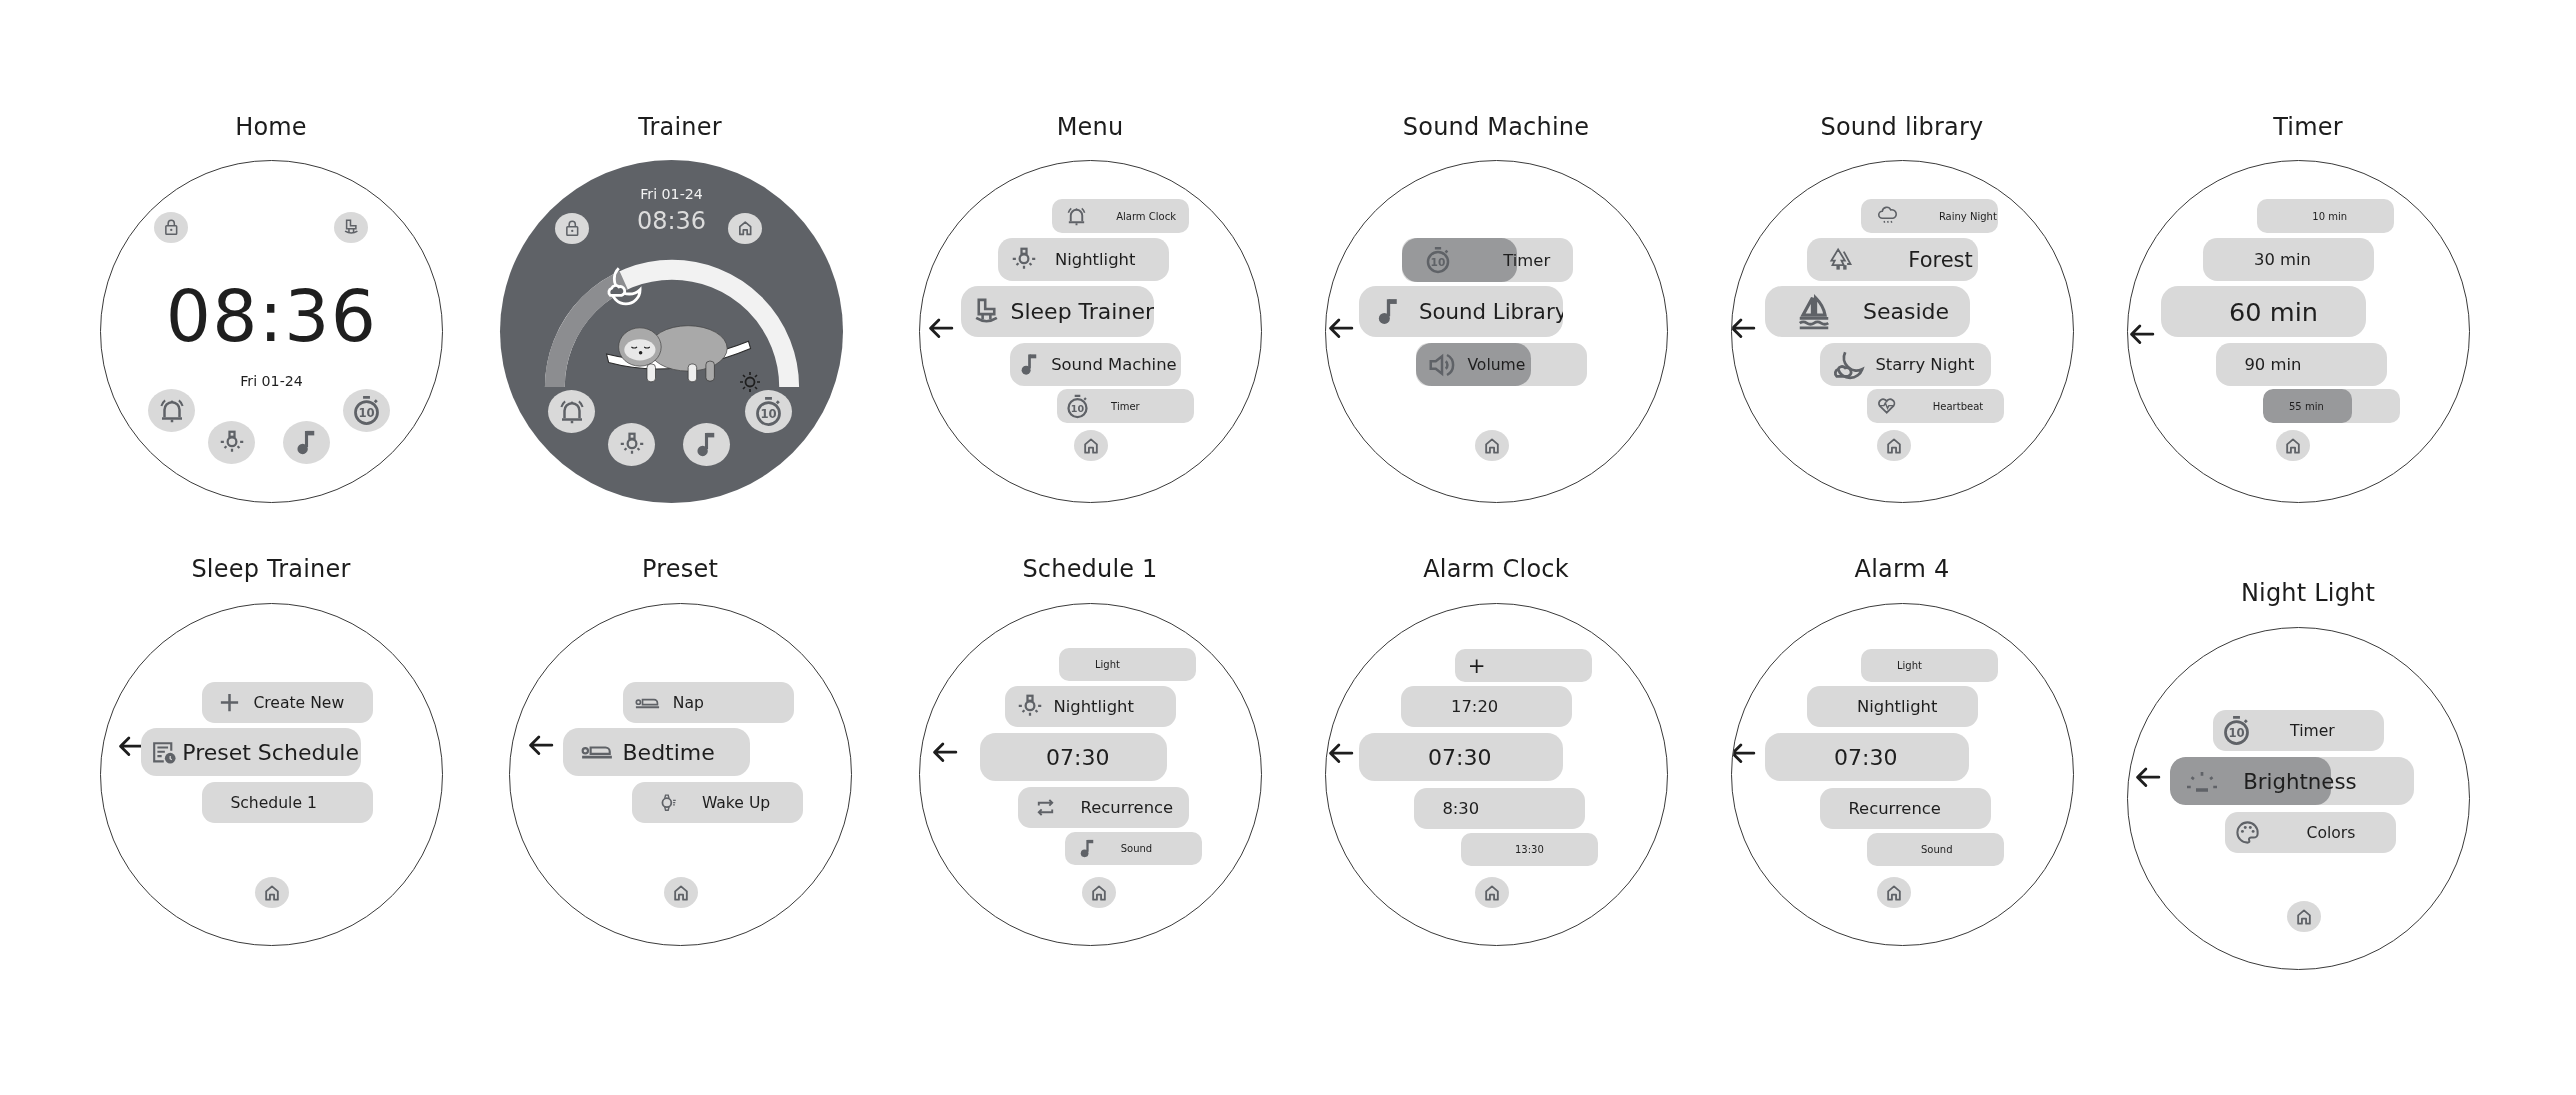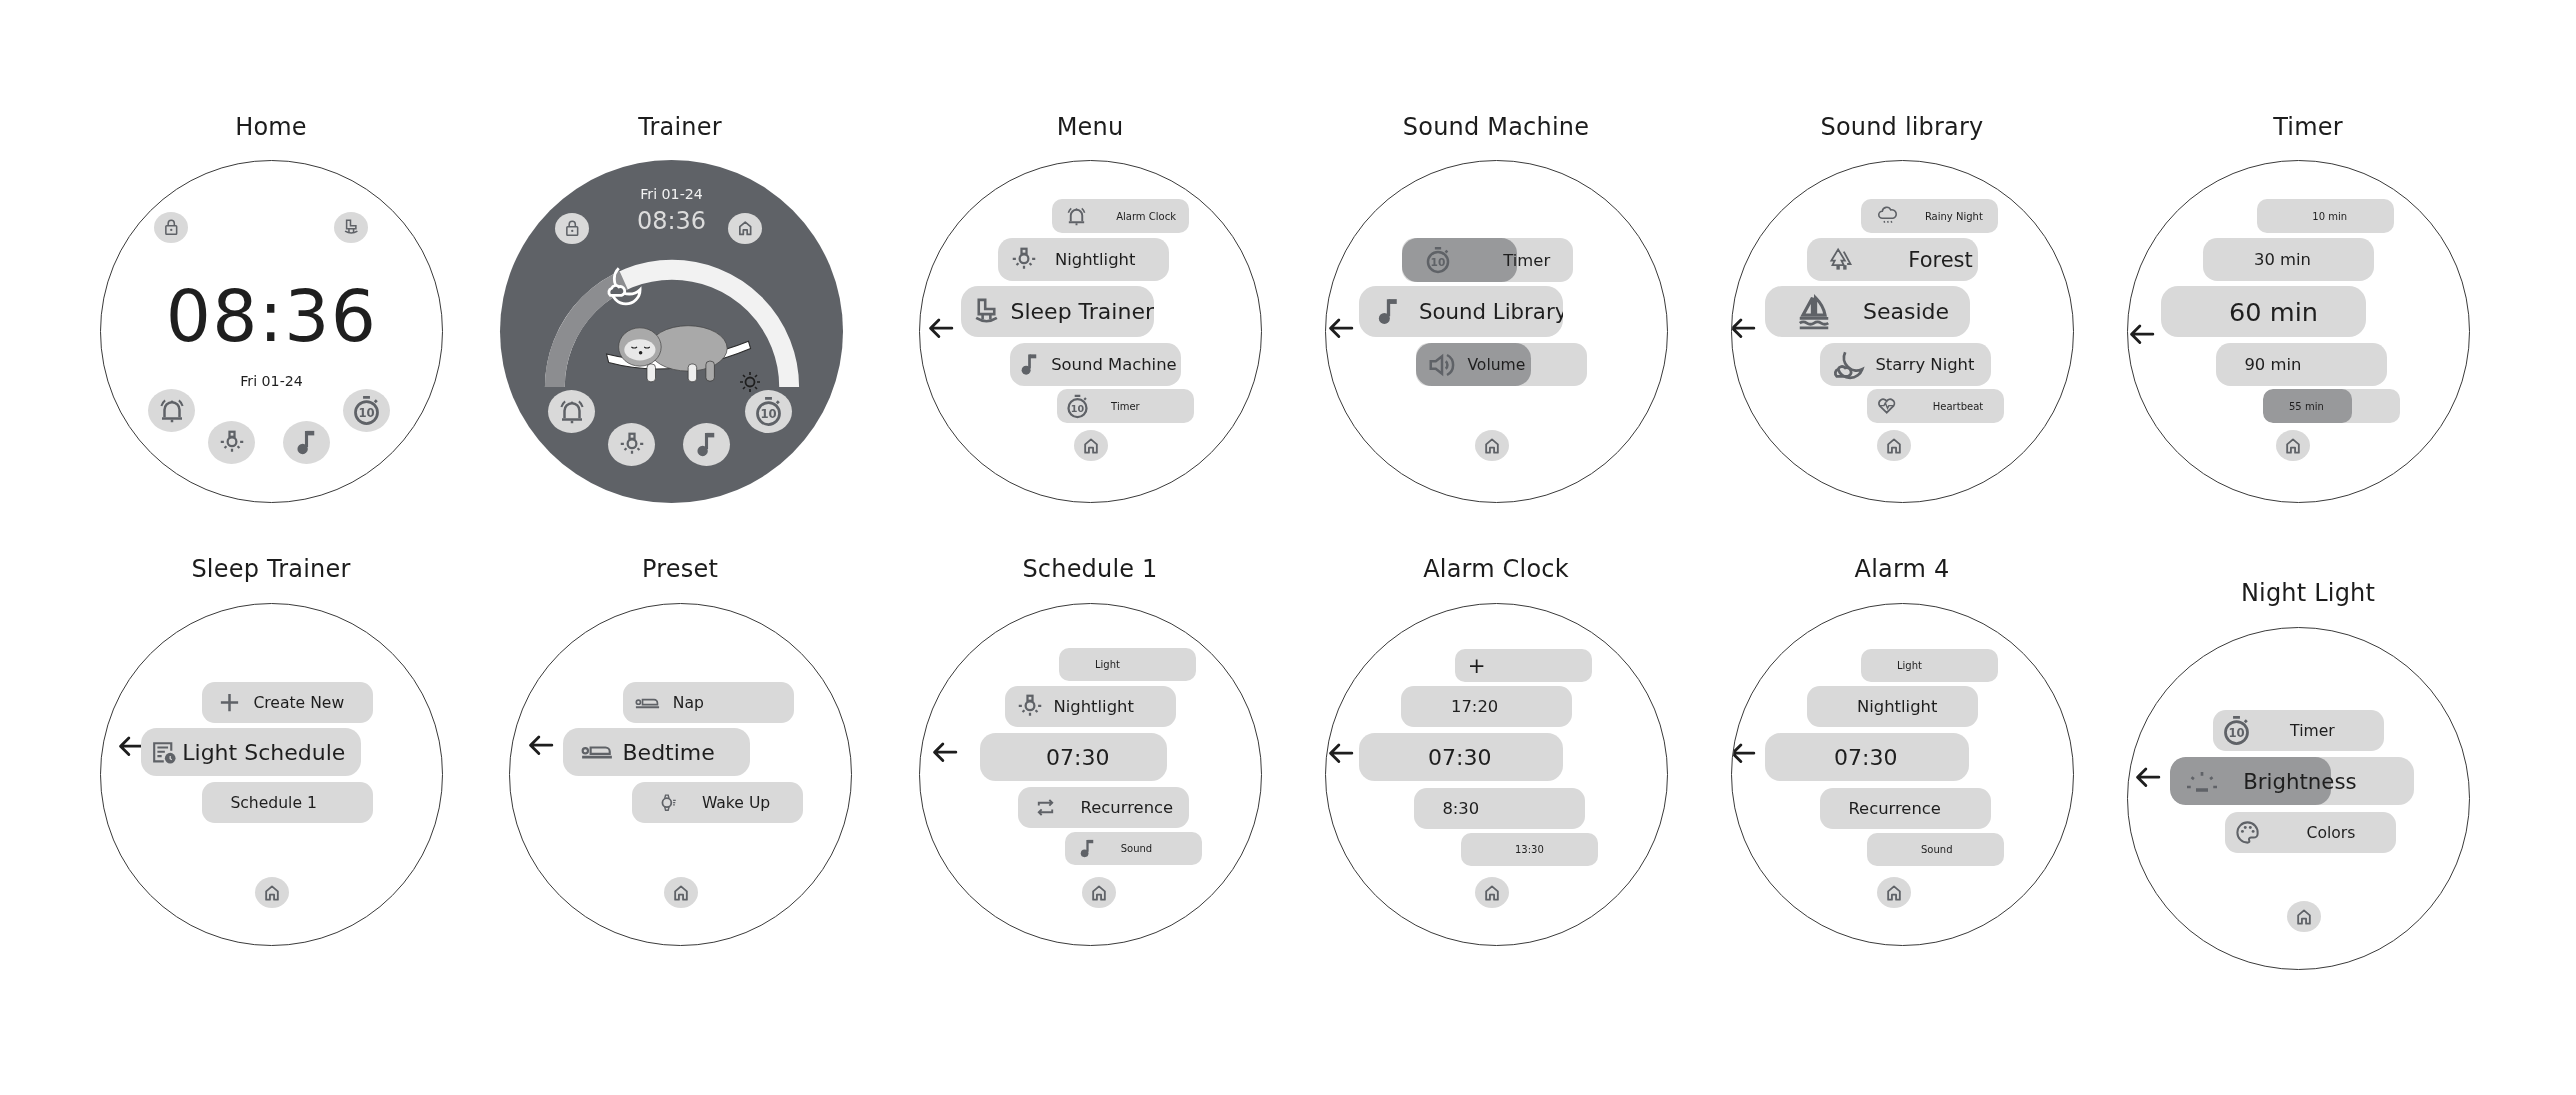--- a/index.html
+++ b/index.html
@@ -327,21 +327,21 @@
 
 <section class="screen" style="left:1703px; top:107px; height:405px;">
   <div class="screen-title" style="top:5.7px;">Sound library</div>
   <div class="watch" style="left:28px; top:53px;">
     <div class="pill" style="left:129px; top:38px; width:137px; height:34px; border-radius:10px; font-size:10px;">
         <span class="ico" style="margin-left:15.6px;">
           <svg width="21.3" height="21.3" viewBox="0 0 30 30">
             <use href="#i-rain"></use>
           </svg>
         </span>
-        <span class="label" style="margin-left:27px;text-align:right;">Rainy Night</span>
+        <span class="label" style="margin-left:41px;text-align:right;">Rainy Night</span>
       </div>
     <div class="pill" style="left:75px; top:77px; width:171px; height:43px; border-radius:14.2px; font-size:21px;">
         <span class="ico" style="margin-left:21.3px;">
           <svg width="27" height="27" viewBox="0 0 38 38">
             <use href="#i-forest"></use>
           </svg>
         </span>
         <span class="label" style="margin-left:53px;">Forest</span>
       </div>
     <div class="back" style="left:-2.8px; top:153px;">
@@ -428,21 +428,21 @@
         <svg width="28.4" height="28.4" viewBox="0 0 40 40">
           <use href="#i-back"></use>
         </svg>
       </div>
     <div class="pill" style="left:40px; top:124px; width:220px; height:48px; border-radius:15.6px; font-size:22px;">
         <span class="ico" style="margin-left:10px;">
           <svg width="25.6" height="25.6" viewBox="0 0 36 36">
             <use href="#i-schedule"></use>
           </svg>
         </span>
-        <span class="label" style="margin-left:5.7px;">Light Schedule</span>
+        <span class="label" style="margin-left:5.7px;">Preset Schedule</span>
       </div>
     <div class="pill" style="left:101px; top:178px; width:171px; height:41px; border-radius:12.8px; font-size:15.6px;">
         <span class="label" style="margin-left:28.4px;">Schedule 1</span>
       </div>
     <div class="home-btn" style="left:154px; top:273px;">
         <svg width="20" height="20" viewBox="0 0 28 28">
           <use href="#i-home"></use>
         </svg>
       </div>
   </div>

